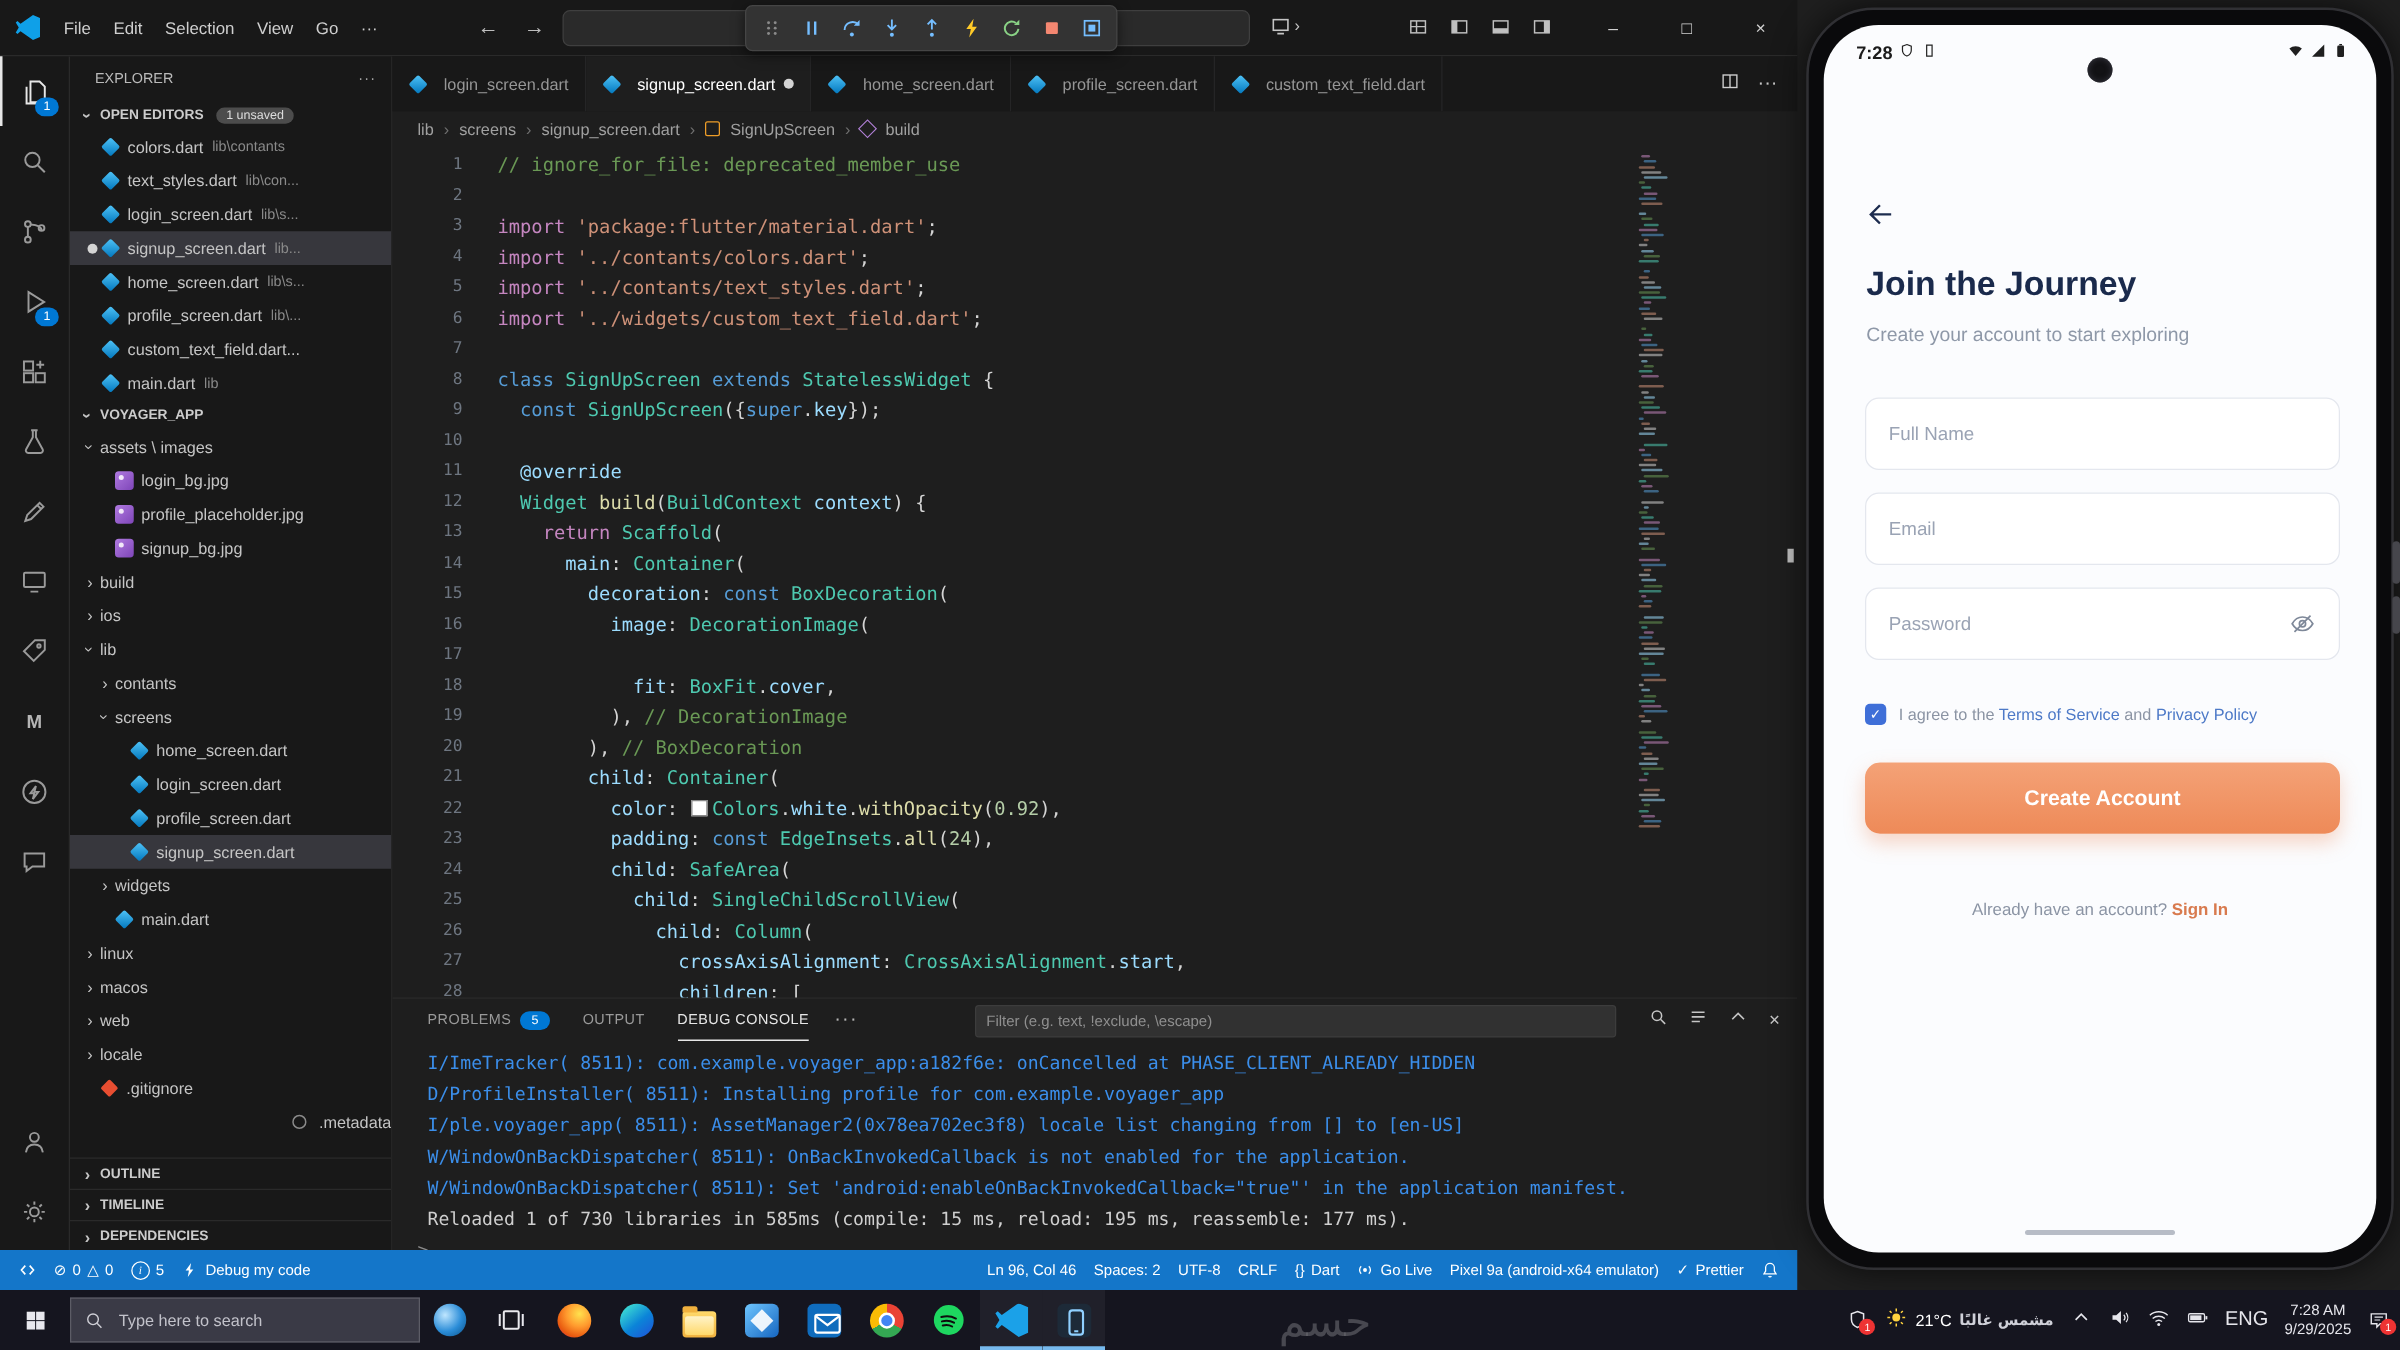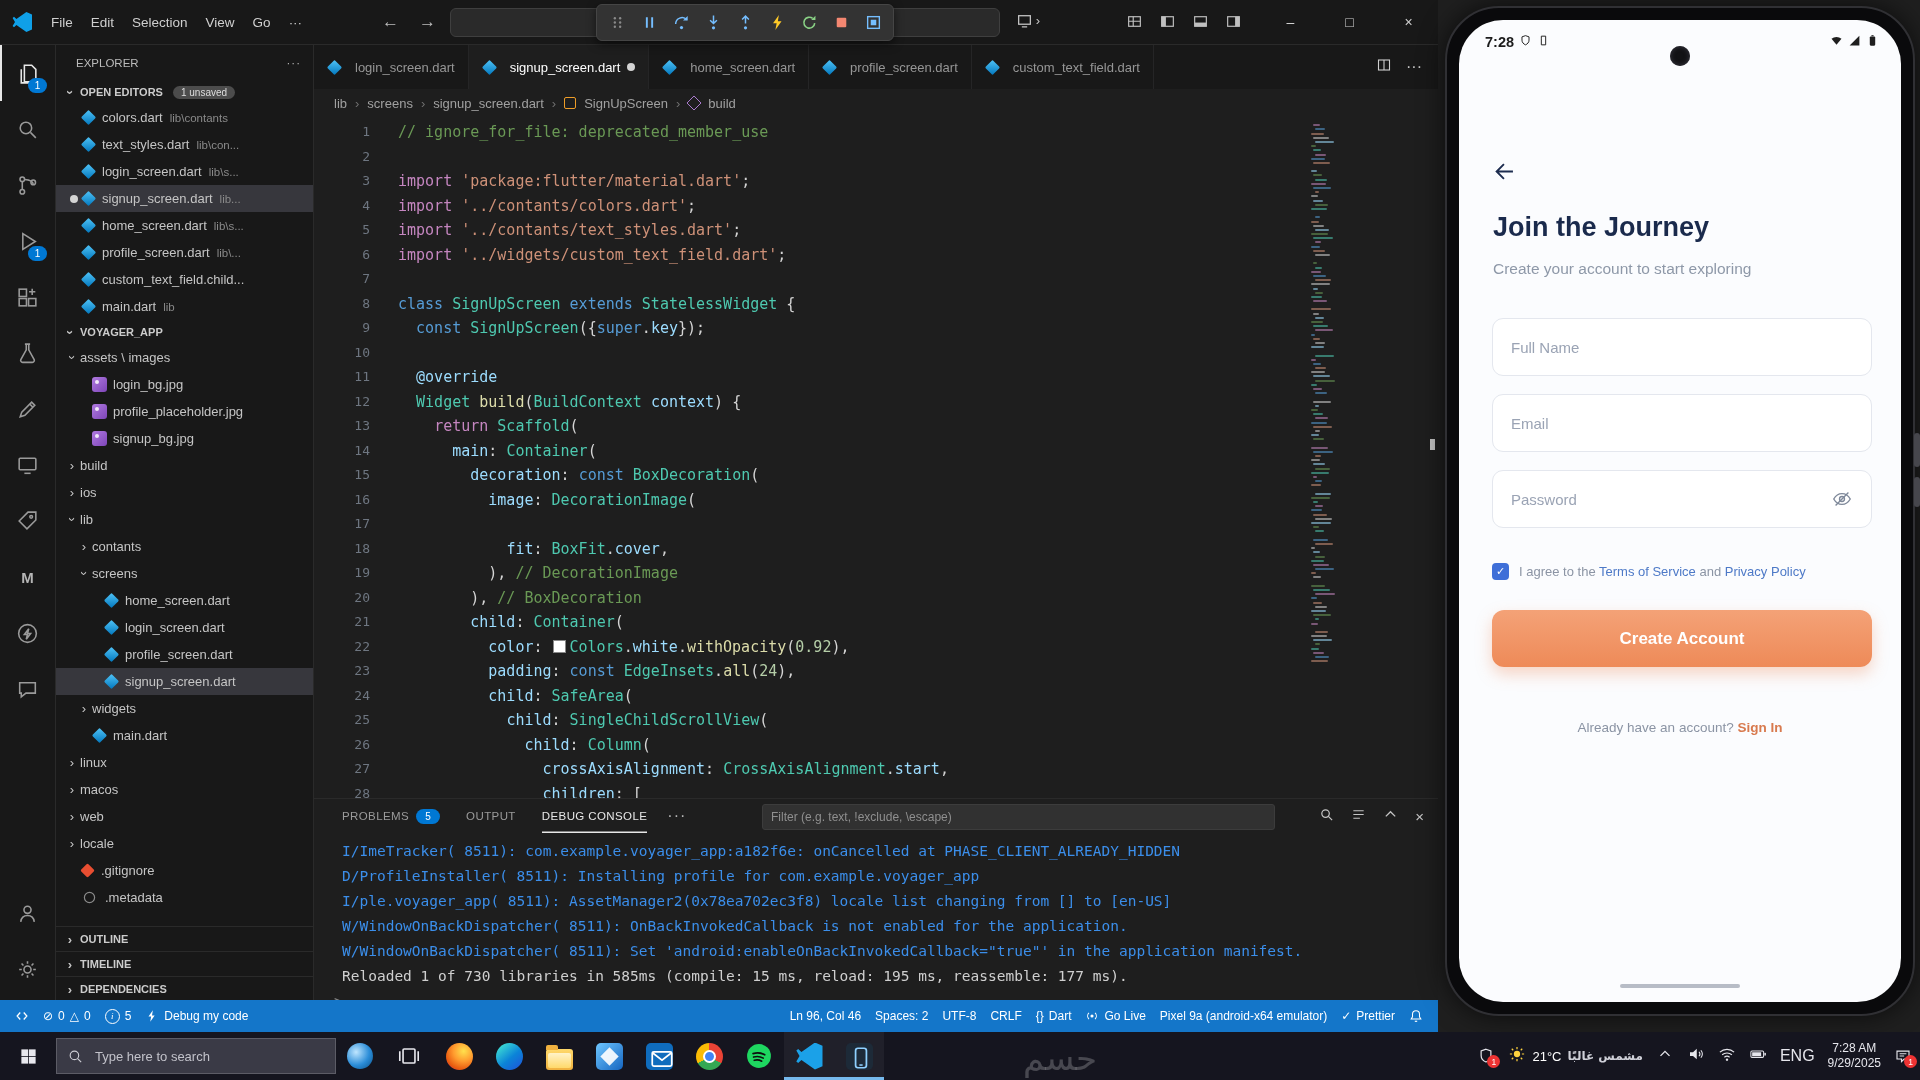--- a/index.html
+++ b/index.html
@@ -96,21 +96,21 @@
   .ruler-mark{position:absolute;right:3px;top:322px;width:5px;height:11px;background:#dedede;opacity:.85;}
 
   
   .panel{height:202px;border-top:1px solid #2a2a2a;display:flex;flex-direction:column;background:#1e1e1e;flex:none;}
   .panel-head{height:34px;display:flex;align-items:center;padding-left:28px;position:relative;flex:none;}
   .ptab{font-size:11.5px;color:#9a9a9a;margin-right:26px;height:100%;display:flex;align-items:center;gap:7px;letter-spacing:.4px;}
   .ptab.active{color:#e7e7e7;box-shadow:inset 0 -1.5px 0 #e7e7e7;}
   .pbadge{background:#0078d4;color:#fff;border-radius:8px;font-size:10px;min-width:16px;height:15px;
           display:flex;align-items:center;justify-content:center;padding:0 4px;}
   .pmore{color:#b5b5b5;letter-spacing:1px;margin-left:-6px;}
-  .filter{position:absolute;left:448px;top:5px;width:495px;height:24px;background:#313131;border:1px solid #3c3c3c;
+  .filter{position:absolute;left:466px;top:5px;width:495px;height:24px;background:#313131;border:1px solid #3c3c3c;
           border-radius:3px;color:#ccc;font-size:12px;padding:0 8px;outline:none;}
   .filter::placeholder{color:#8f8f8f;}
   .phead-icons{position:absolute;right:14px;top:0;height:100%;display:flex;gap:17px;align-items:center;color:#c5c5c5;}
   .phead-icons svg{width:15px;height:15px;}
   .console{flex:1;padding:6px 0 0 28px;font-family:"DejaVu Sans Mono",monospace;font-size:14.5px;line-height:25px;overflow:hidden;}
   .con-log{color:#3b8eea;white-space:pre;}
   .con-plain{color:#cfcfcf;white-space:pre;}
   .con-prompt{color:#8a8a8a;margin-left:-8px;}
 
   
@@ -440,21 +440,21 @@
             </div>
             <div class="oe-item">
               <span class="oe-lead"></span>
               <span class="fi fi-dart"></span>
               <span>profile_screen.dart</span>
               <span class="dim">lib\...</span>
             </div>
             <div class="oe-item">
               <span class="oe-lead"></span>
               <span class="fi fi-dart"></span>
-              <span>custom_text_field.child...</span>
+              <span>custom_text_field.dart...</span>
             </div>
             <div class="oe-item">
               <span class="oe-lead"></span>
               <span class="fi fi-dart"></span>
               <span>main.dart</span>
               <span class="dim">lib</span>
             </div>
           </div>
         <div class="sec-head">
           <span class="chev open">›</span>
@@ -543,21 +543,21 @@
             </div>
             <div class="tree-row" style="padding-left: 8px;">
               <span class="chev">›</span>
               <span>locale</span>
             </div>
             <div class="tree-row" style="padding-left: 8px;">
               <span style="width: 16px; flex: 0 0 auto;"></span>
               <span class="fi fi-git"></span>
               <span>.gitignore</span>
             </div>
-            <div class="tree-row" style="padding-left: 8px;">
+            <div class="tree-row" style="padding-left: 8px; justify-content: flex-end;">
               <span style="width: 16px; flex: 0 0 auto;"></span>
               <span class="fi fi-meta"></span>
               <span>.metadata</span>
             </div>
           </div>
         <div class="bsecs">
             <div class="bsec">
               <span class="chev">›</span>
               <span>OUTLINE</span>
             </div>

